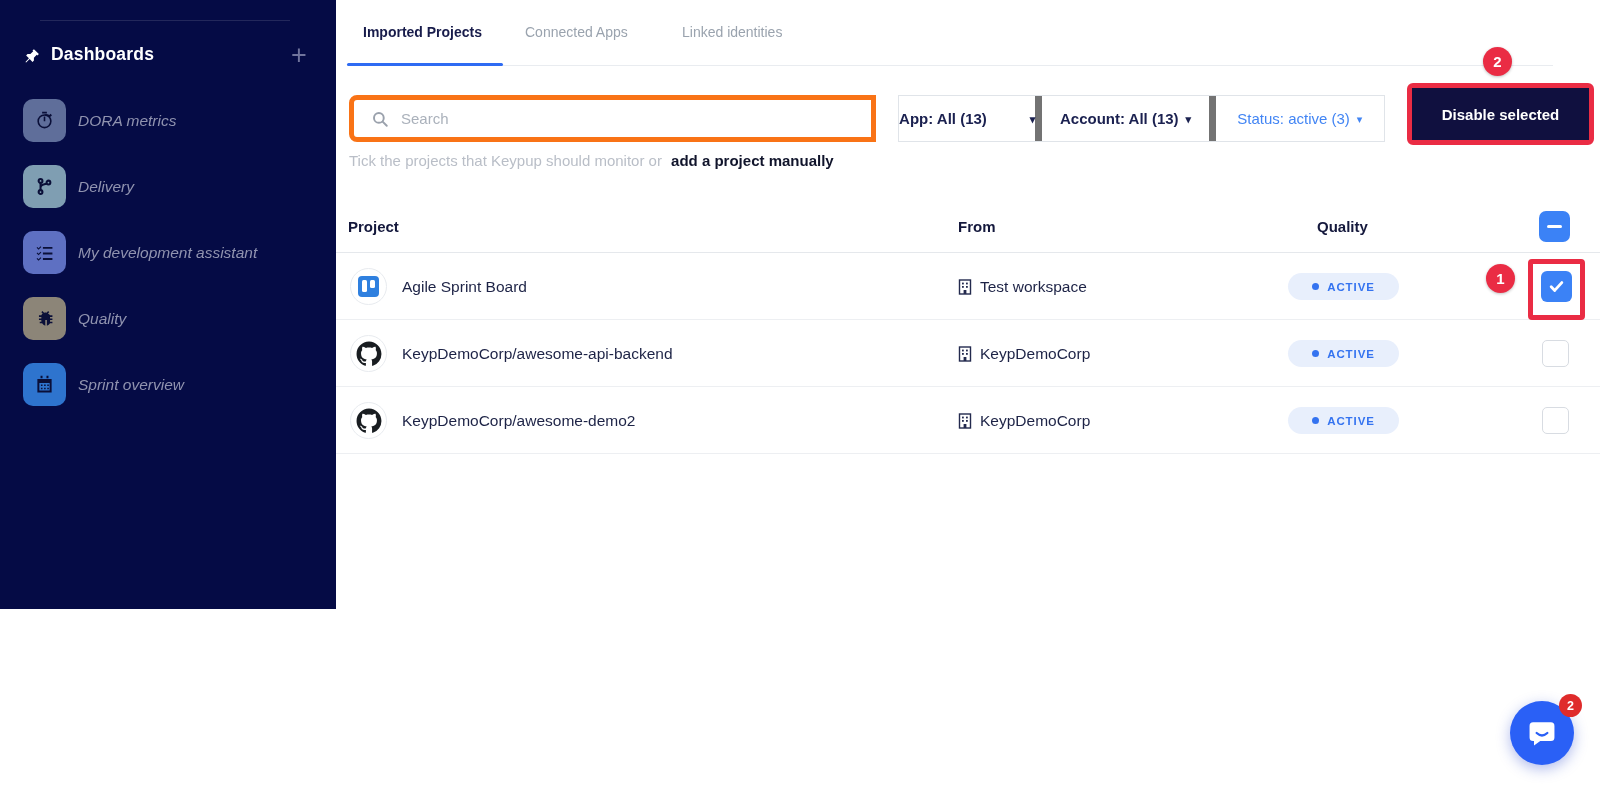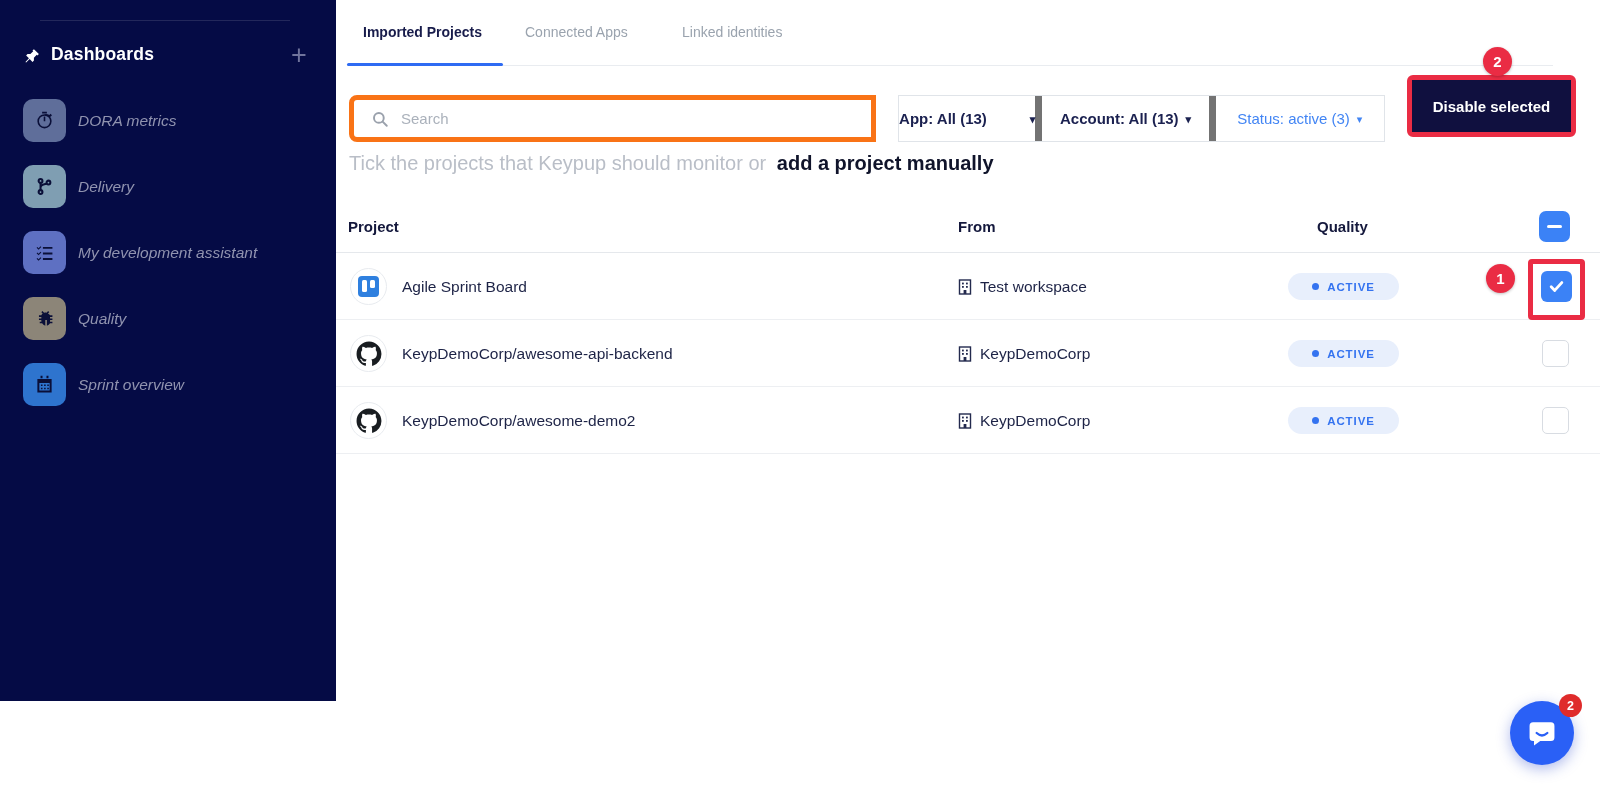--- a/index.html
+++ b/index.html
@@ -1,21 +1,21 @@
 <!DOCTYPE html>
 <html><head>
 <meta charset="utf-8">
 <style>
   * { margin:0; padding:0; box-sizing:border-box; }
   html,body { width:1600px; height:789px; }
   body { font-family:"Liberation Sans", sans-serif; background:#ffffff; overflow:hidden; }
   .app { position:relative; width:1600px; height:789px; background:#ffffff; }
 
   
-  .sidebar { position:absolute; left:0; top:0; width:336px; height:701px; background:#050b45; }
+  .sidebar { position:absolute; left:0; top:0; width:336px; height:609px; background:#050b45; }
   .sb-top-divider { position:absolute; left:40px; top:20px; width:250px; height:1px; background:rgba(255,255,255,0.12); }
   .sb-header { position:absolute; left:0; top:38px; width:336px; height:36px; }
   .pin-wrap { position:absolute; left:24px; top:8px; width:18px; height:20px; color:#ffffff; }
   .sb-title { position:absolute; left:51px; top:6px; font-size:17.5px; font-weight:bold; color:#ffffff; letter-spacing:0.2px; }
   .sb-plus { position:absolute; left:285px; top:0px; width:28px; height:34px; font-size:27px; font-weight:300; color:#70749c; text-align:center; line-height:34px; cursor:pointer; }
   .sb-nav { position:absolute; left:0; top:99px; width:336px; }
   .sb-item { position:absolute; left:0; width:336px; height:43px; cursor:pointer;font-style:italic; }
   .sb-item .tile { position:absolute; left:23px; top:0; width:43px; height:43px; border-radius:10px; display:flex; align-items:center; justify-content:center; color:#0a0f38; }
   .sb-item .lbl { position:absolute; left:78px; top:0; height:43px; display:flex; align-items:center; font-size:15.5px; color:#9093af; }
   .tile-dora { background:#5f6e9a; }
@@ -47,28 +47,28 @@
   .search-ic { margin-left:17px; color:#9aa1ac; display:flex; }
   .searchbox input { border:none; outline:none; margin-left:12px; flex:1; font-size:15px; color:#3a3f4a; font-family:"Liberation Sans", sans-serif; background:transparent; }
   .searchbox input::placeholder { color:#aab1bb; }
   .filter-group { position:absolute; left:562px; top:95px; width:487px; height:47px; border:1px solid #e0e4e9; background:#fff; display:flex; }
   .filter-seg { height:100%; display:flex; align-items:center; justify-content:center; font-size:15px; font-weight:bold; color:#1b2150; cursor:pointer; }
   .filter-seg + .filter-seg { border-left:7px solid #737373; }
   .seg-0 { width:137px;gap:36px; } .seg-1 { width:174px; } .seg-2 { width:176px; }
   .seg-2 { color:#4285f4; font-weight:normal; }
   .caret { font-size:11px; margin-left:7px; position:relative; top:1px; }
 
-  .ann-box-2 { position:absolute; left:1071px; top:75px; width:169px; height:62px; border:5px solid #ea2c44; border-radius:6px; background:#ea2c44; }
+  .ann-box-2 { position:absolute; left:1071px; top:83px; width:187px; height:62px; border:5px solid #ea2c44; border-radius:6px; background:#ea2c44; }
   .disable-btn { width:100%; height:100%; background:#10103f; color:#ffffff; font-size:15px; font-weight:bold; border:none; display:flex; align-items:center; justify-content:center; cursor:pointer; font-family:"Liberation Sans", sans-serif; }
   .ann-circle { position:absolute; width:29px; height:29px; border-radius:50%; background:#ea2c44; color:#ffffff; font-size:15px; font-weight:bold; display:flex; align-items:center; justify-content:center; box-shadow:0 1px 3px rgba(0,0,0,0.25); }
   .ann-circle-2 { left:1147px; top:47px; }
   .ann-circle-1 { left:1150px; top:264px; }
 
   
-  .helper { position:absolute; left:13px; top:152px; font-size:20px; }
+  .helper { position:absolute; left:13px; top:152px; font-size:15px; }
   .helper .muted { color:#b9bec7; }
   .helper .action { color:#10142b; font-weight:bold; margin-left:5px; cursor:pointer; }
 
   
   .thead { position:absolute; left:0; top:200px; width:1264px; height:53px; border-bottom:1px solid #e5e8ec; }
   .th { position:absolute; top:0; height:53px; display:flex; align-items:center; font-size:15px; font-weight:bold; color:#14183c; }
   .th-project { left:12px; } .th-from { left:622px; } .th-status { left:981px; }
   .th-check { position:absolute; left:1203px; top:11px; width:31px; height:31px; border-radius:7px; background:#3b82f6; cursor:pointer; display:flex; align-items:center; justify-content:center; }
   .minus-bar { width:15px; height:3.5px; border-radius:2px; background:#ffffff; }
 

